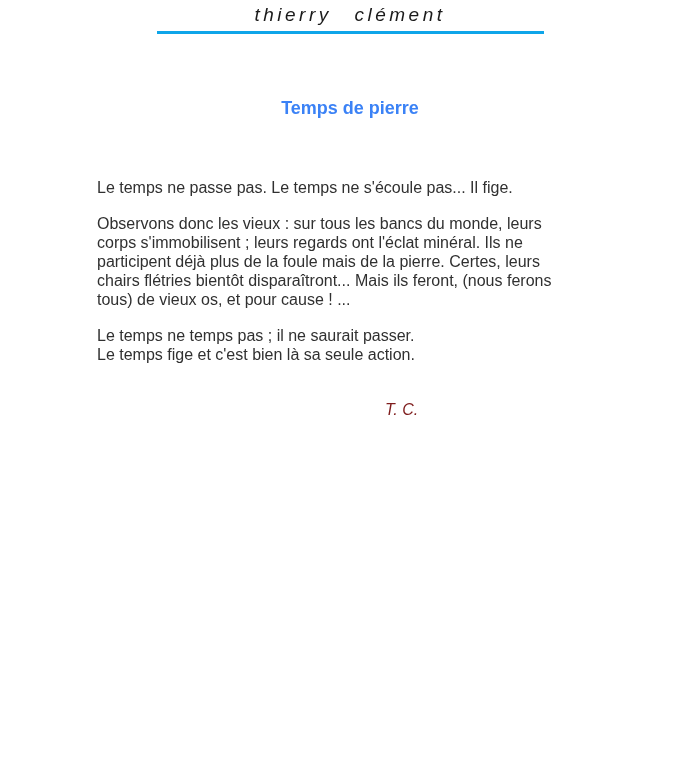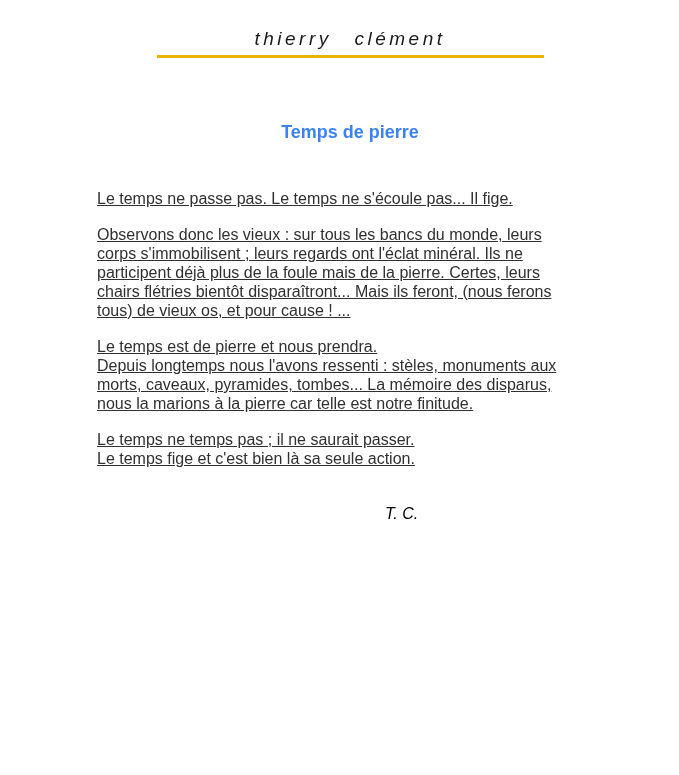--- a/index.html
+++ b/index.html
@@ -16,58 +16,57 @@
     font-family: "Liberation Sans", "DejaVu Sans", sans-serif;
     color: #303030;
   }
   .content {
     margin-left: 97px;
     width: 506px;
   }
   .masthead {
     width: 387px;
     margin: 0 auto;
-    padding-top: 28px;
+    padding-top: 4px;
     padding-bottom: 5px;
-    border-bottom: 3px solid #eab308;
+    border-bottom: 3px solid #0ea5e9;
     text-align: center;
   }
   .author {
     font-style: italic;
     font-size: 19px;
     line-height: 22px;
     letter-spacing: 3.5px;
     word-spacing: 14px;
     color: #1a1a1a;
   }
   .title {
     margin: 64px 0 0 0;
     text-align: center;
     font-size: 18px;
     line-height: 21px;
     font-weight: bold;
     color: #3b82f6;
   }
   .body-text {
-    margin-top: 46px;
+    margin-top: 59px;
     font-size: 16px;
-    text-decoration: underline;
   }
   .body-text p {
     margin: 0 0 17px 0;
     line-height: 19px;
     white-space: pre; 
   }
   .signature {
     margin-top: 36px;
     padding-left: 288px;
     font-style: italic;
     font-size: 16px;
     line-height: 19px;
-    color: #000000;
+    color: #7f1d1d;
   }
 </style>
 </head>
 <body>
 
 <div class="page">
   <div class="content">
 
     <header class="masthead">
       <div class="author">thierry clément</div>
@@ -75,24 +74,20 @@
 
     <h1 class="title">Temps de pierre</h1>
 
     <main class="body-text">
       <p>Le temps ne passe pas. Le temps ne s'écoule pas... Il fige.</p>
       <p>Observons donc les vieux : sur tous les bancs du monde, leurs
 corps s'immobilisent ; leurs regards ont l'éclat minéral. Ils ne
 participent déjà plus de la foule mais de la pierre. Certes, leurs
 chairs flétries bientôt disparaîtront... Mais ils feront, (nous ferons
 tous) de vieux os, et pour cause ! ...</p>
-      <p>Le temps est de pierre et nous prendra.
-Depuis longtemps nous l'avons ressenti : stèles, monuments aux
-morts, caveaux, pyramides, tombes... La mémoire des disparus,
-nous la marions à la pierre car telle est notre finitude.</p>
       <p>Le temps ne temps pas ; il ne saurait passer.
 Le temps fige et c'est bien là sa seule action.</p>
     </main>
 
     <div class="signature">T. C.</div>
 
   </div>
 </div>
 
 </body></html>

